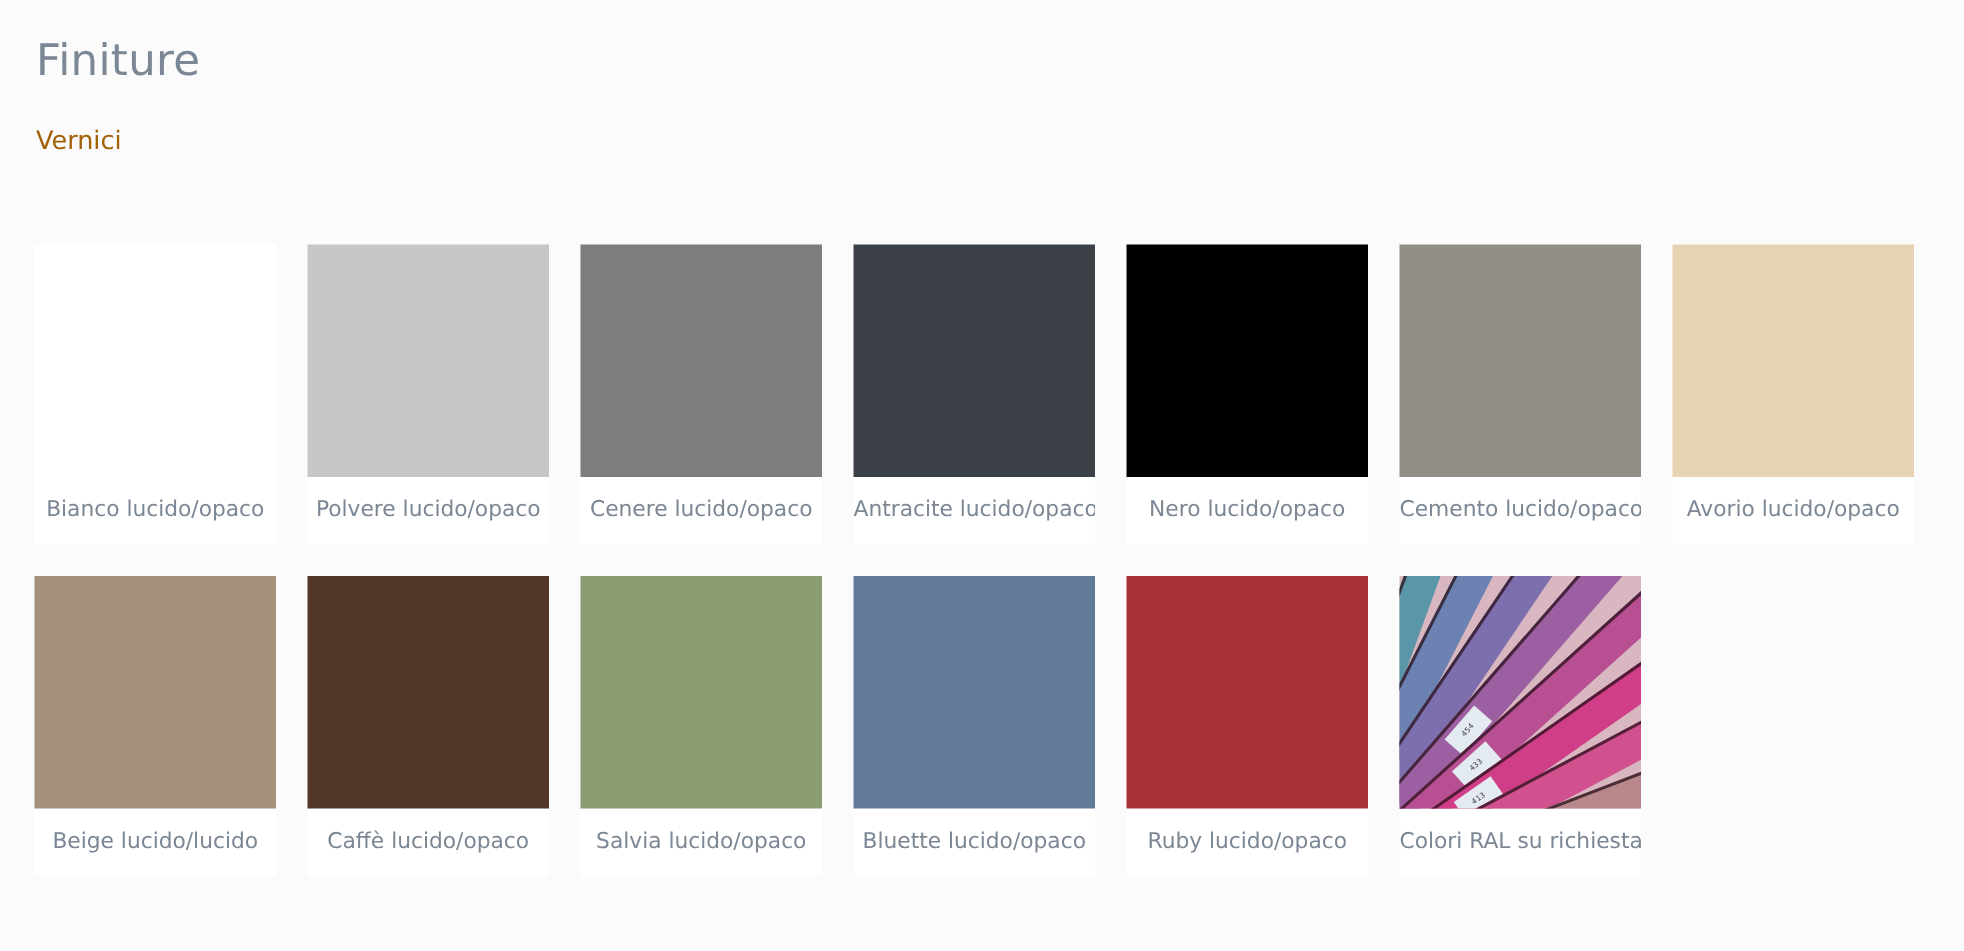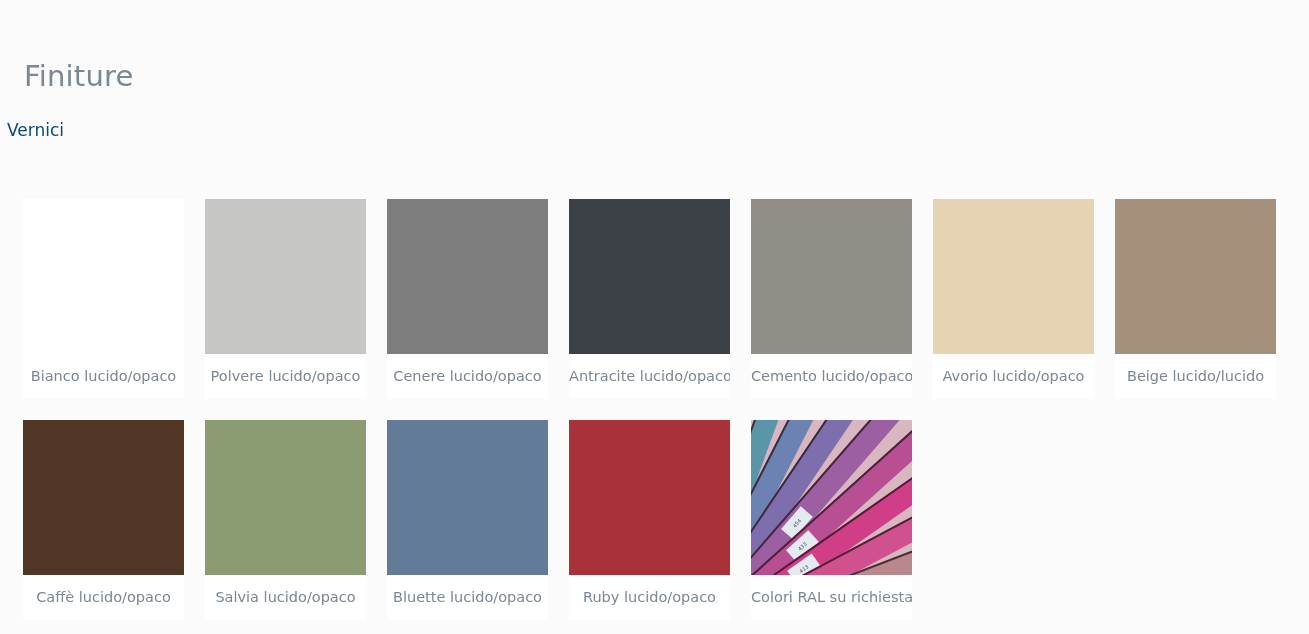--- a/index.html
+++ b/index.html
@@ -13,42 +13,41 @@
     font-family: "DejaVu Sans", "Liberation Sans", sans-serif;
     overflow: hidden;
   }
 
   .page {
     width: 1309px;
     height: 522px;
     position: relative;
     background: #fbfbfb;
     padding: 0;
-    margin-top: 36px;
   }
 
   .page-title {
     position: absolute;
     left: 24px;
     top: 20px;
     font-size: 29px;
     font-weight: 400;
     color: #7b8794;
     letter-spacing: 0.2px;
     line-height: 40px;
     margin: 0;
   }
 
   .page-subtitle {
     position: absolute;
-    left: 7px;
+    left: 24px;
     top: 82px;
     font-size: 17px;
     font-weight: 400;
-    color: #0c4a6e;
+    color: #a16207;
     line-height: 24px;
     margin: 0;
   }
 
   .grid {
     position: absolute;
     left: 23px;
     top: 163px;
     width: 1263px;
     display: grid;
@@ -138,20 +137,24 @@
         <div class="swatch-color" style="background: rgb(198, 199, 197);"></div>
         <div class="swatch-label">Polvere lucido/opaco</div>
       </div>
       <div class="swatch-card">
         <div class="swatch-color" style="background: rgb(125, 125, 126);"></div>
         <div class="swatch-label">Cenere lucido/opaco</div>
       </div>
       <div class="swatch-card">
         <div class="swatch-color" style="background: rgb(59, 65, 71);"></div>
         <div class="swatch-label">Antracite lucido/opaco</div>
+      </div>
+      <div class="swatch-card">
+        <div class="swatch-color" style="background: rgb(0, 0, 0);"></div>
+        <div class="swatch-label">Nero lucido/opaco</div>
       </div>
       <div class="swatch-card">
         <div class="swatch-color" style="background: rgb(145, 141, 135);"></div>
         <div class="swatch-label">Cemento lucido/opaco</div>
       </div>
       <div class="swatch-card">
         <div class="swatch-color" style="background: rgb(229, 211, 180);"></div>
         <div class="swatch-label">Avorio lucido/opaco</div>
       </div>
       <div class="swatch-card">

